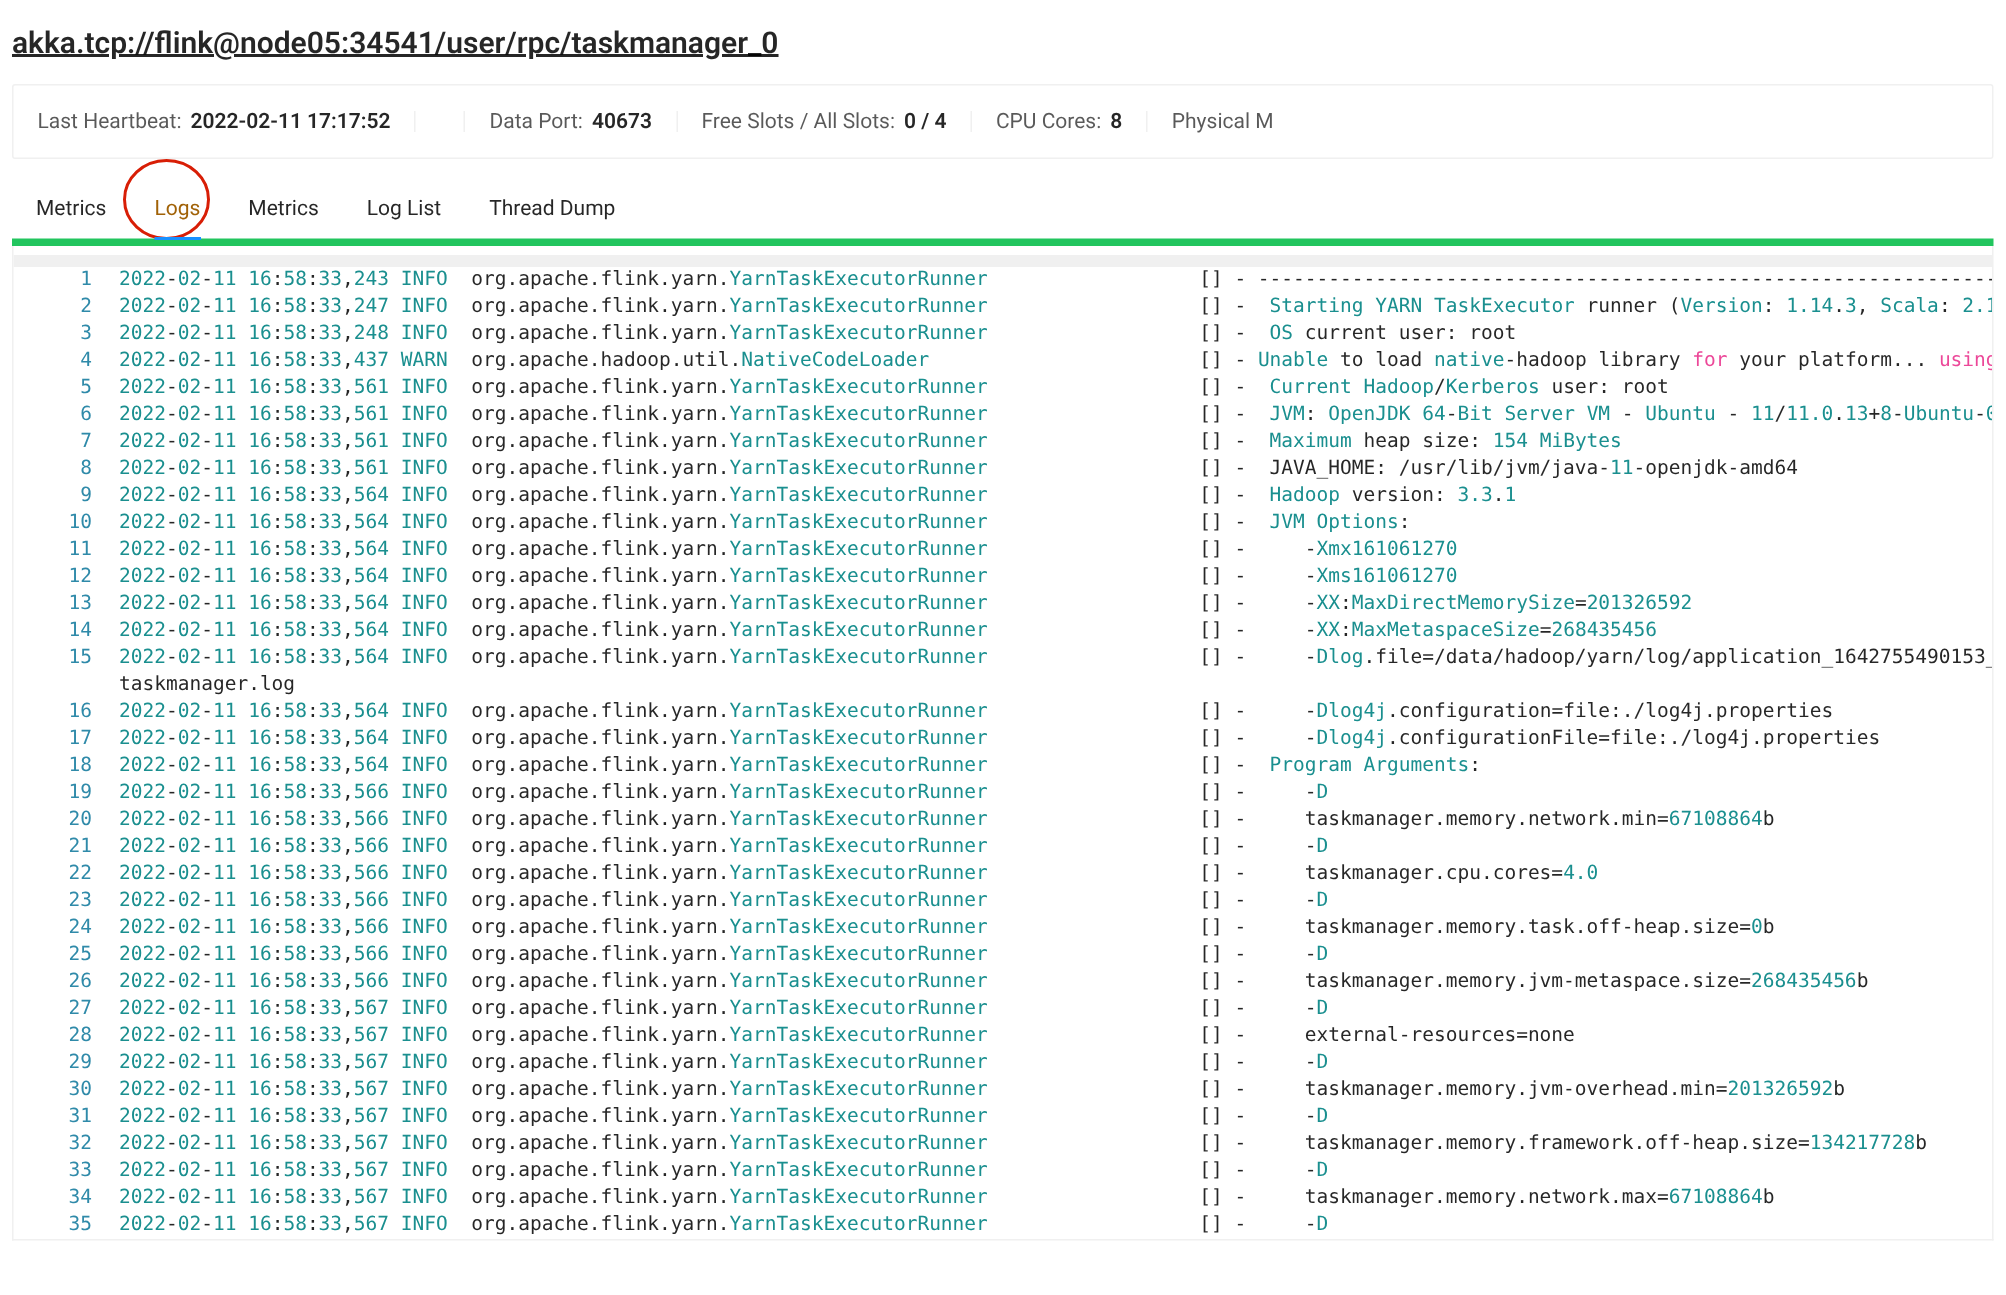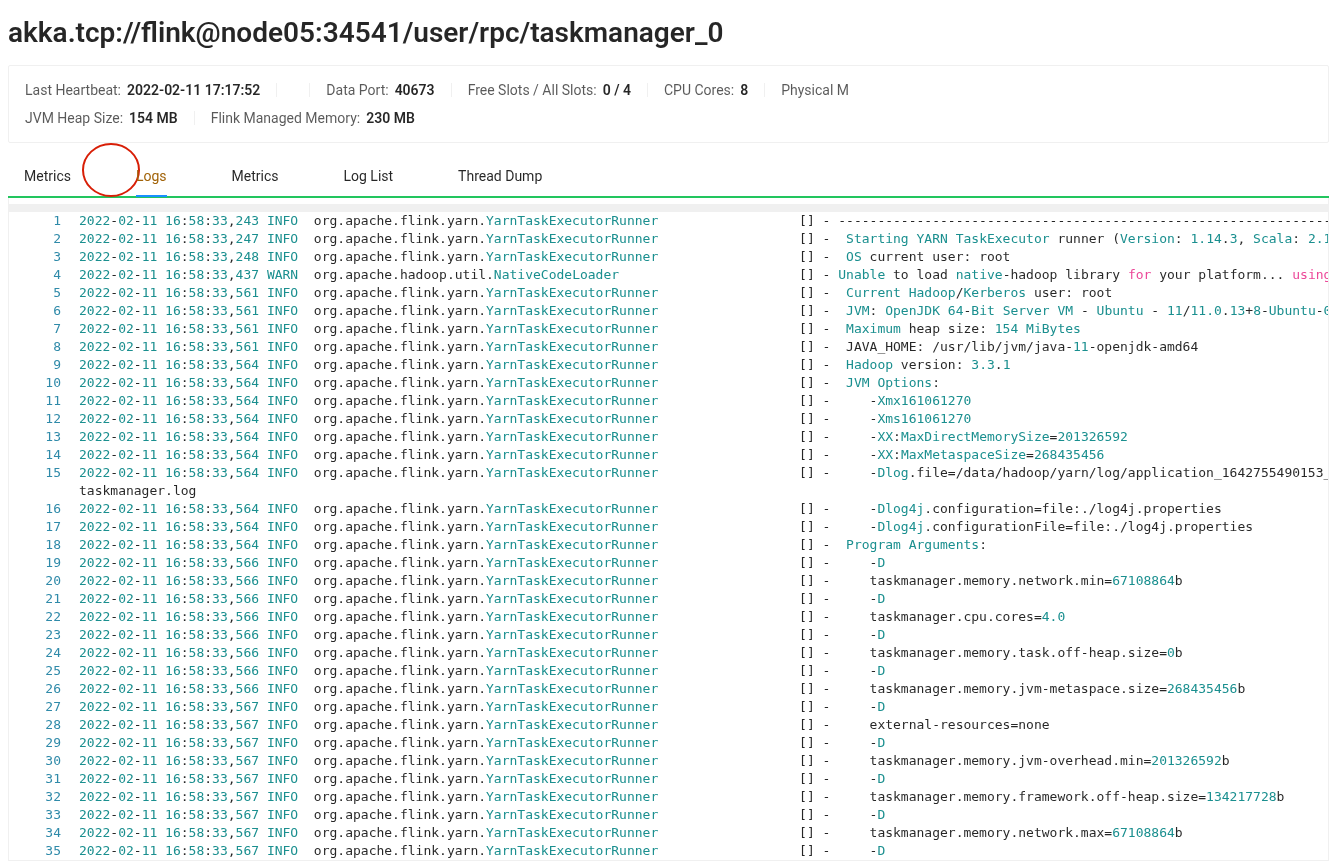--- a/index.html
+++ b/index.html
@@ -5,24 +5,25 @@
   * { box-sizing: border-box; }
   body {
     margin: 0;
     padding: 8px;
     font-family: -apple-system, BlinkMacSystemFont, "Segoe UI", Roboto, "Helvetica Neue", Arial, sans-serif;
     font-size: 14px;
     color: rgba(0,0,0,0.85);
     background: #fff;
   }
   .title {
-    font-size: 28px;
+    font-size: 20px;
     font-weight: 600;
     color: rgba(0,0,0,0.85);
     margin: 8px 0 16px 0;
+    text-decoration: underline;
   }
   .info-bar {
     border: 1px solid #f0f0f0;
     border-radius: 2px;
     padding: 16px;
     margin-bottom: 13px;
   }
   .info-row {
     display: flex;
     flex-wrap: nowrap;
@@ -38,24 +39,23 @@
     width: 1px;
     height: 14px;
     background: #f0f0f0;
     margin: 0 16px;
     align-self: center;
   }
   .info-label { color: rgba(0,0,0,0.65); margin-right: 6px; }
   .info-value { font-weight: 600; color: rgba(0,0,0,0.85); }
   .tabs {
     display: flex;
-    border-bottom: 2px solid #22c55e;
+    border-bottom: 5px solid #22c55e;
     margin-top: 8px;
     position: relative;
-    gap: 33px;
   }
   .tab {
     padding: 12px 0;
     margin: 0 16px;
     cursor: pointer;
     color: rgba(0,0,0,0.85);
     position: relative;
   }
   .tab:first-child { margin-left: 0; }
   .tab.active {
@@ -138,31 +138,20 @@
       <span class="info-item">
         <span class="info-label">CPU Cores:</span>
         <span class="info-value">8</span>
       </span>
       <span class="info-sep"></span>
       <span class="info-item">
         <span class="info-label">Physical M</span>
         <span class="info-value"></span>
       </span>
     </div>
-  <div class="info-row" id="info-row-2">
-      <span class="info-item">
-        <span class="info-label">JVM Heap Size:</span>
-        <span class="info-value">154 MB</span>
-      </span>
-      <span class="info-sep"></span>
-      <span class="info-item">
-        <span class="info-label">Flink Managed Memory:</span>
-        <span class="info-value">230 MB</span>
-      </span>
-    </div>
 </div>
 
 <div class="tabs" id="tabs">
   <svg class="annot" viewBox="0 0 60 56">
     <ellipse cx="30" cy="28" rx="28" ry="26" fill="none" stroke="#d81e06" stroke-width="2"></ellipse>
   </svg>
 <div class="tab">Metrics</div>
     <div class="tab active">Logs</div>
     <div class="tab">Metrics</div>
     <div class="tab">Log List</div>

